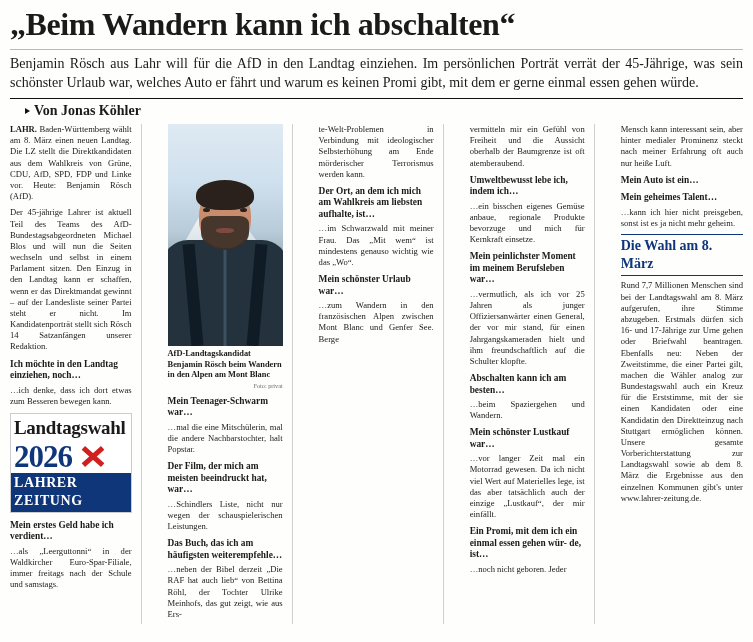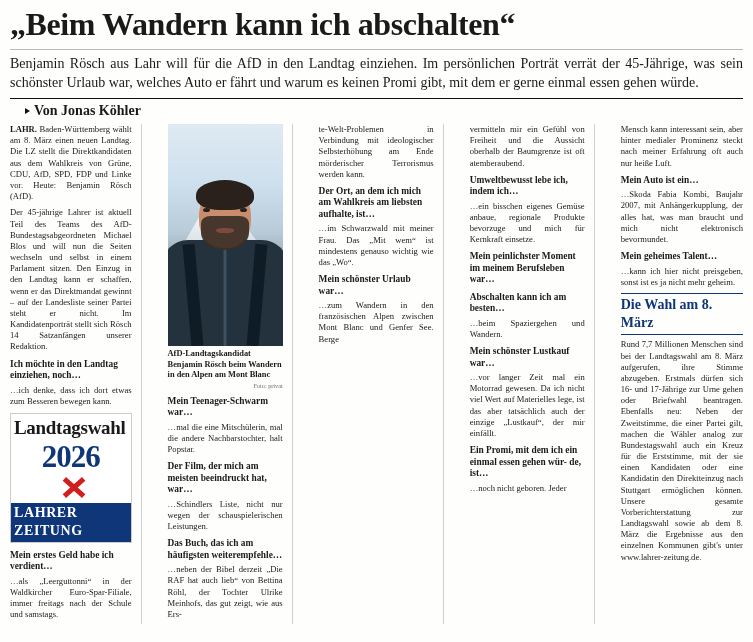--- a/index.html
+++ b/index.html
@@ -209,24 +209,23 @@
     background: #fff;
   }
   .logo-title {
     font-weight: bold;
     font-size: 19px;
     letter-spacing: -0.3px;
     padding: 2px 3px 0 3px;
   }
   .logo-year-row {
     display: flex;
-    align-items: center;
+    align-items: flex-start;
     padding: 0 3px 1px 3px;
     position: relative;
-    flex-direction: column;
   }
   .logo-year {
     font-weight: bold;
     font-size: 31px;
     letter-spacing: -1px;
     color: #10367a;
     line-height: 1;
   }
   .logo-x {
     position: relative;
@@ -331,32 +330,32 @@
       <p>…im Schwarzwald mit meiner Frau. Das „Mit wem“ ist mindestens genauso wichtig wie das „Wo“.</p>
       <div class="subhead-bold">Mein schönster Urlaub war…</div>
       <p>…zum Wandern in den französischen Alpen zwischen Mont Blanc und Genfer See. Berge</p>
     </div>
 
     <div class="col">
       <p>vermitteln mir ein Gefühl von Freiheit und die Aussicht oberhalb der Baumgrenze ist oft atemberaubend.</p>
       <div class="subhead-bold">Umweltbewusst lebe ich, indem ich…</div>
       <p>…ein bisschen eigenes Gemüse anbaue, regionale Produkte bevorzuge und mich für Kernkraft einsetze.</p>
       <div class="subhead-bold">Mein peinlichster Moment im meinem Berufsleben war…</div>
+      <p>…vermutlich, als ich vor 25 Jahren als junger Offiziersanwärter einen General, der vor mir stand, für einen Jahrgangskameraden hielt und ihm freundschaftlich auf die Schulter klopfte.</p>
       <div class="subhead-bold">Abschalten kann ich am besten…</div>
       <p>…beim Spaziergehen und Wandern.</p>
       <div class="subhead-bold">Mein schönster Lustkauf war…</div>
       <p>…vor langer Zeit mal ein Motorrad gewesen. Da ich nicht viel Wert auf Materielles lege, ist das aber tatsächlich auch der einzige „Lustkauf“, der mir einfällt.</p>
       <div class="subhead-bold">Ein Promi, mit dem ich ein einmal essen gehen wür- de, ist…</div>
       <p>…noch nicht geboren. Jeder</p>
     </div>
 
     <div class="col">
       <p>Mensch kann interessant sein, aber hinter medialer Prominenz steckt nach meiner Erfahrung oft auch nur heiße Luft.</p>
       <div class="subhead-bold">Mein Auto ist ein…</div>
-      <p>…Skoda Fabia Kombi, Baujahr 2007, mit Anhängerkupplung, der alles hat, was man braucht und mich nicht elektronisch bevormundet.</p>
       <div class="subhead-bold">Mein geheimes Talent…</div>
       <p>…kann ich hier nicht preisgeben, sonst ist es ja nicht mehr geheim.</p>
       <div class="box-head">Die Wahl am 8. März</div>
       <p>Rund 7,7 Millionen Menschen sind bei der Landtagswahl am 8. März aufgerufen, ihre Stimme abzugeben. Erstmals dürfen sich 16- und 17-Jährige zur Urne gehen oder Briefwahl beantragen. Ebenfalls neu: Neben der Zweitstimme, die einer Partei gilt, machen die Wähler analog zur Bundestagswahl auch ein Kreuz für die Erststimme, mit der sie einen Kandidaten oder eine Kandidatin den Direktteinzug nach Stuttgart ermöglichen können. Unsere gesamte Vorberichterstattung zur Landtagswahl sowie ab dem 8. März die Ergebnisse aus den einzelnen Kommunen gibt's unter www.lahrer-zeitung.de.</p>
     </div>
 
   </div>
 </div>
 
 </body></html>

